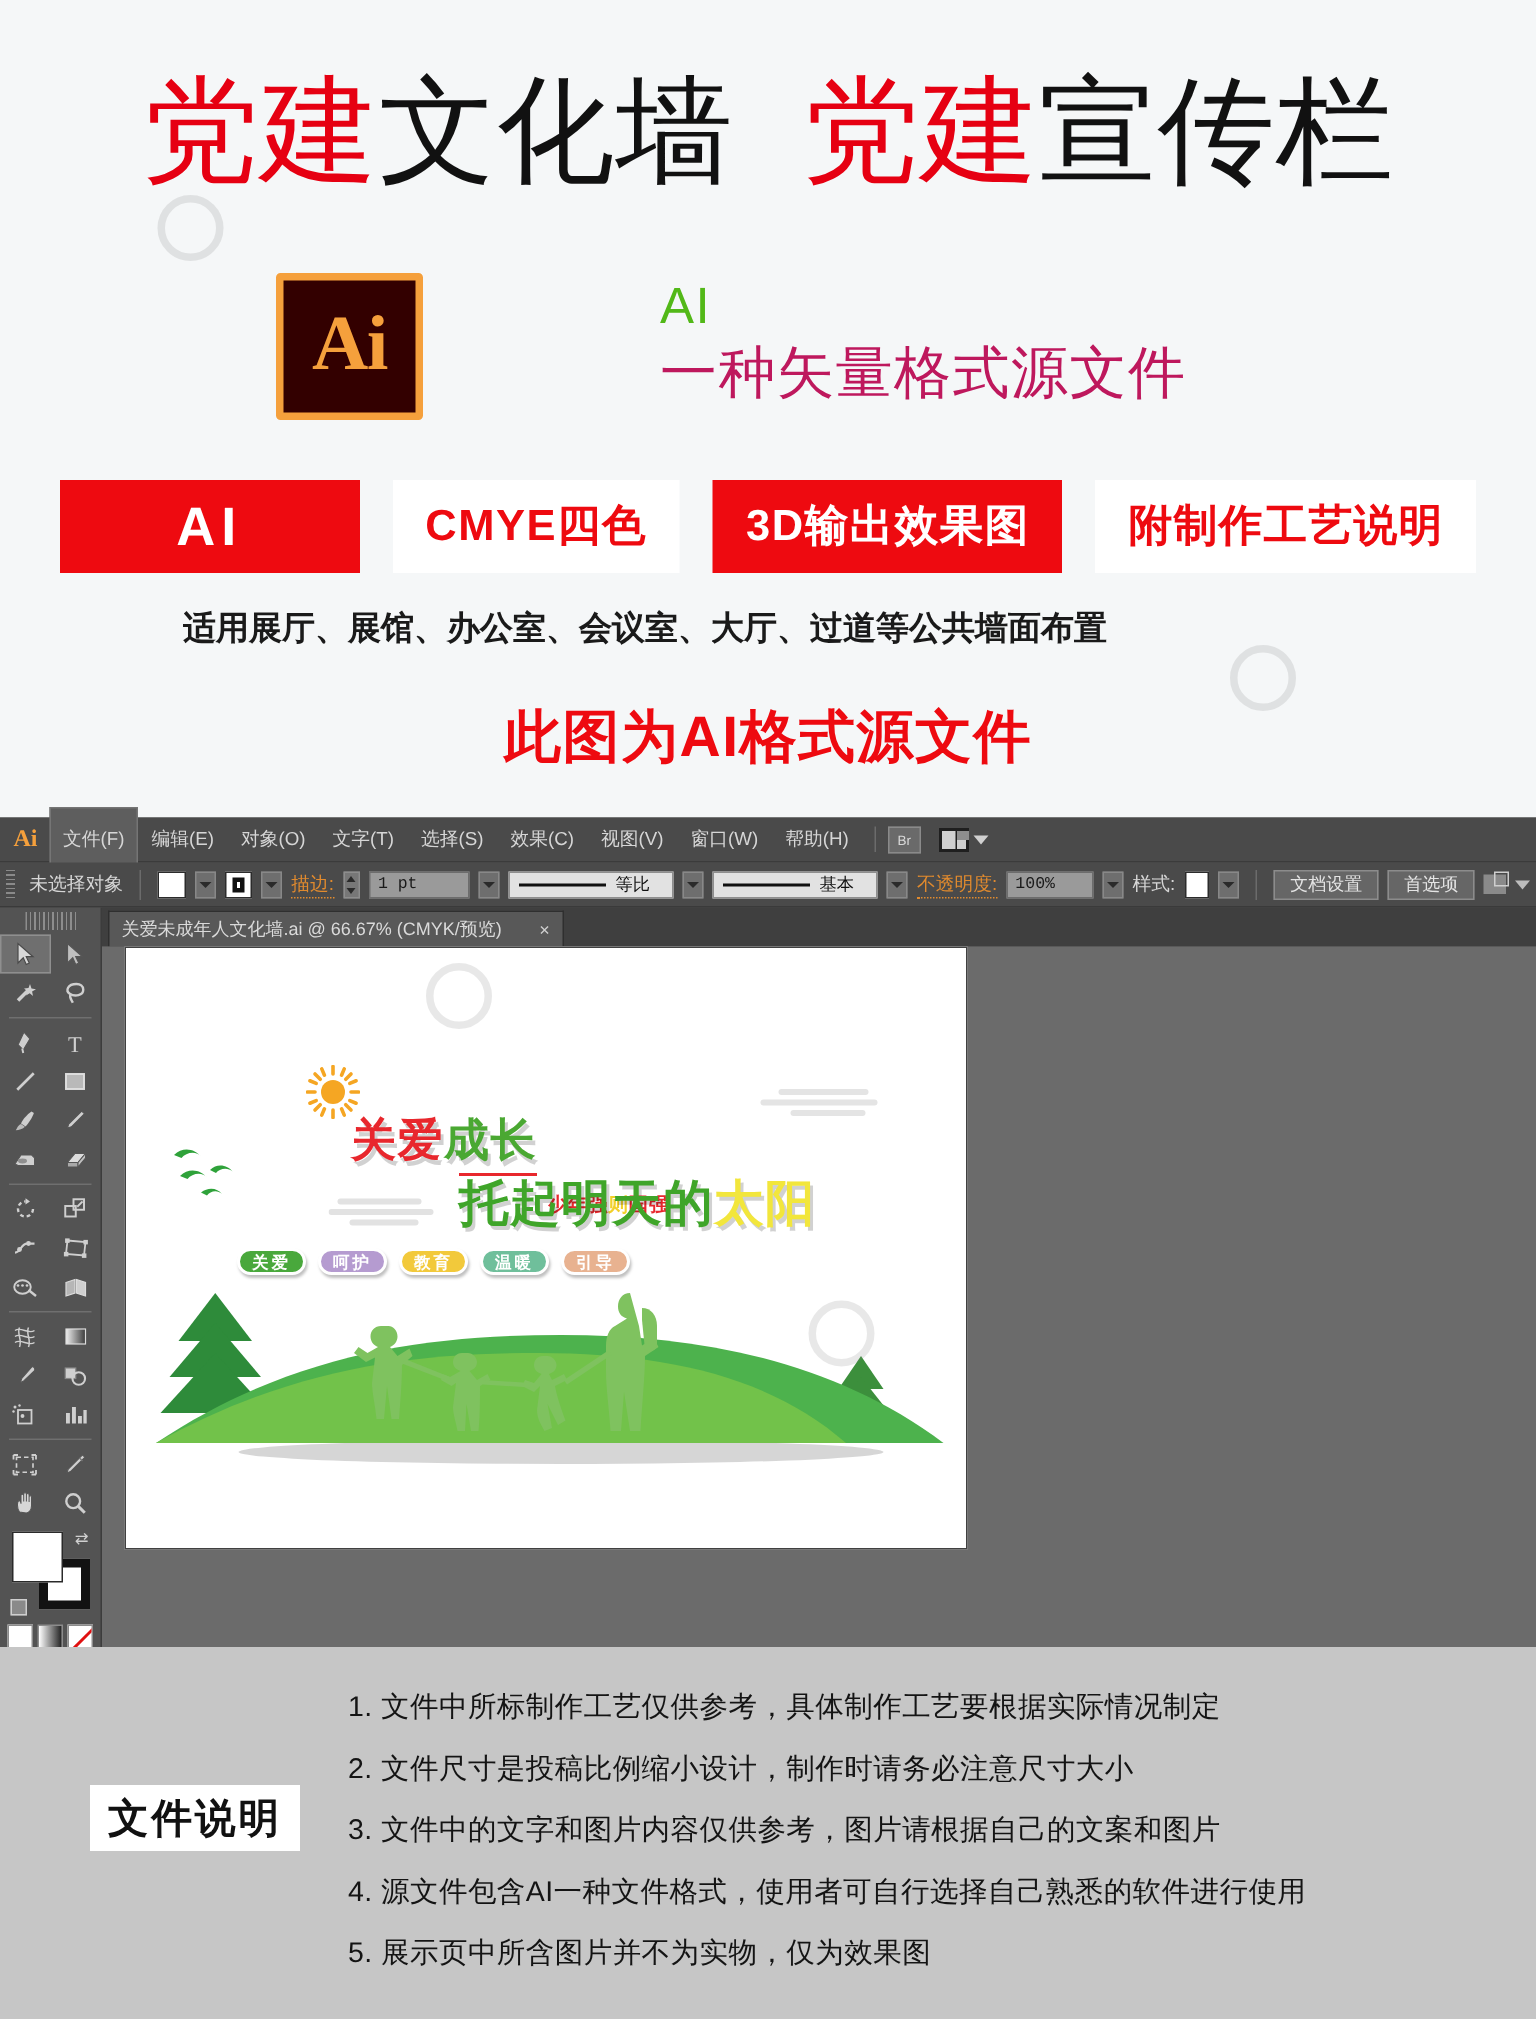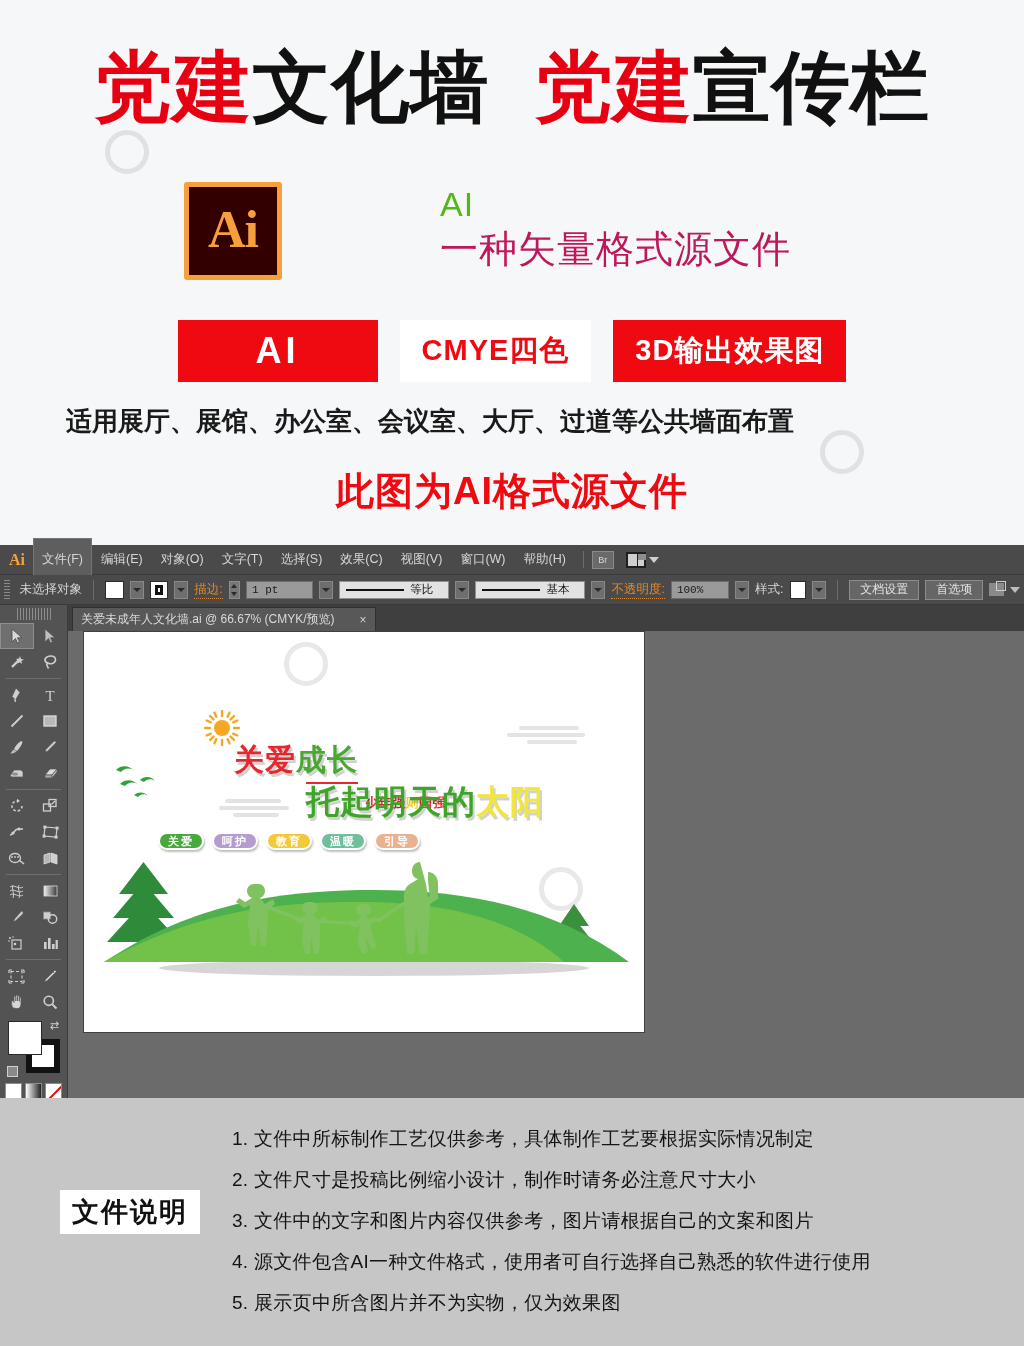--- a/index.html
+++ b/index.html
@@ -12,21 +12,21 @@
   #page { position: relative; width: 1024px; height: 1346px; }
 
   
   .promo {
     position: absolute; left: 0; top: 0; width: 1024px; height: 545px;
     background: #f5f7f8;
   }
   .promo-title {
     position: absolute; left: 0; top: 48px; width: 1024px;
     text-align: center;
-    font-size: 78px; font-weight: bold; line-height: 1;
+    font-size: 78px; font-weight: normal; line-height: 1;
     letter-spacing: 1px;
     white-space: nowrap;
   }
   .t-red { color: #e60012; }
   .t-black { color: #111111; }
 
   .ai-logo {
     position: absolute; left: 184px; top: 182px;
     width: 98px; height: 98px;
     background: #330000;
@@ -60,21 +60,21 @@
     font-size: 29px; font-weight: bold; letter-spacing: 1px;
     padding: 0 22px; white-space: nowrap;
   }
   .badge.b-ai      { background: #ee0a10; color: #ffffff; width: 200px;
                      font-family: "Liberation Sans", sans-serif; font-size: 36px; letter-spacing: 4px; }
   .badge.b-white   { background: #ffffff; color: #ee0a10; }
   .badge.b-red     { background: #ee0a10; color: #ffffff; }
 
   .apply-line {
     position: absolute; left: 0; top: 404px; width: 860px; text-align: center;
-    font-size: 26px; color: #1a1a1a; font-weight: bold; letter-spacing: 0px;
+    font-size: 22px; color: #1a1a1a; font-weight: bold; letter-spacing: 0px;
     white-space: nowrap;
   }
   .src-line {
     position: absolute; left: 0; top: 466px; width: 1024px; text-align: center;
     font-size: 38px; color: #ee0a10; font-weight: bold; letter-spacing: 1px;
     white-space: nowrap;
   }
 
   
   .ai-app {
@@ -247,20 +247,21 @@
 
     <div class="green-block">
       <div class="green-ai">AI</div>
       <div class="green-desc">一种矢量格式源文件</div>
     </div>
 
     <div class="badges">
       <div class="badge b-ai">AI</div>
       <div class="badge b-white">CMYE四色</div>
       <div class="badge b-red">3D输出效果图</div>
+      <div class="badge b-white">附制作工艺说明</div>
     </div>
 
     <div class="apply-line">适用展厅、展馆、办公室、会议室、大厅、过道等公共墙面布置</div>
     <div class="src-line">此图为AI格式源文件</div>
 
     <div class="wm" style="left:105px;top:130px;">
         <div class="wm-ring"></div>
       </div>
     <div class="wm" style="left:820px;top:430px;">
         <div class="wm-ring"></div>

